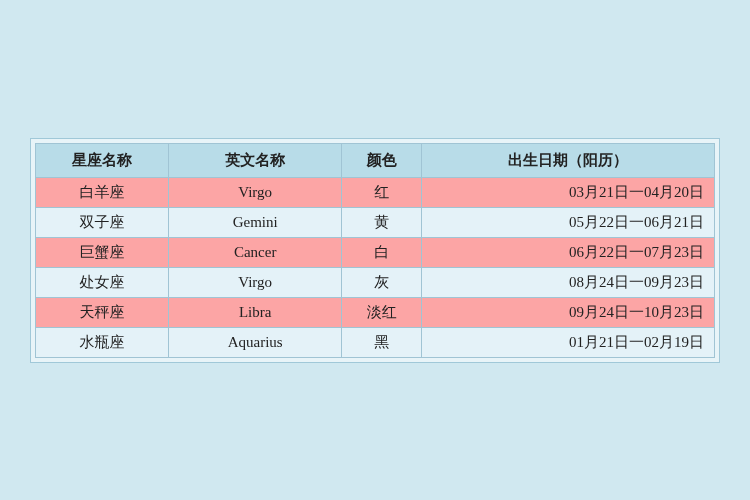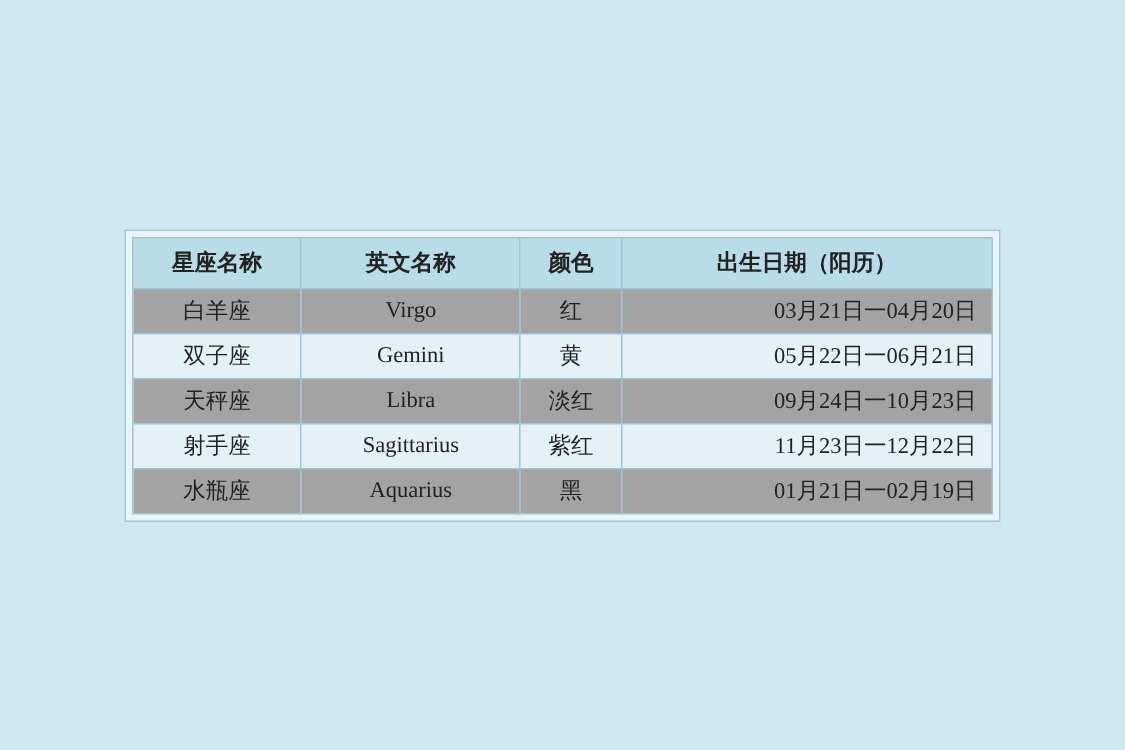--- a/index.html
+++ b/index.html
@@ -20,40 +20,40 @@
     }
 
     .table-container {
       background-color: #e8f4f8;
       border: 1px solid #a0c8d8;
       padding: 4px;
     }
 
     table {
       border-collapse: collapse;
-      width: 574px;
+      width: 680px;
       font-family: Liberation Serif, serif;
     }
 
     th, td {
       border: 1px solid #a0c4d4;
       padding: 5px 10px;
       text-align: center;
       color: #222;
     }
 
     thead tr th {
       background-color: #b8dce8;
       font-weight: bold;
       font-size: 15px;
       padding: 7px 10px;
     }
 
     tbody tr {
-      background-color: #a3a3a3;
+      background-color: #fca5a5;
     }
 
     tbody tr:nth-child(even) {
       background-color: #e4f2f8;
     }
 
     td:first-child {
       width: 100px;
     }
 
@@ -90,30 +90,36 @@
           <td>红</td>
           <td>03月21日一04月20日</td>
         </tr>
         <tr>
           <td>双子座</td>
           <td>Gemini</td>
           <td>黄</td>
           <td>05月22日一06月21日</td>
         </tr>
         <tr>
+          <td>巨蟹座</td>
+          <td>Cancer</td>
+          <td>白</td>
+          <td>06月22日一07月23日</td>
+        </tr>
+        <tr>
+          <td>处女座</td>
+          <td>Virgo</td>
+          <td>灰</td>
+          <td>08月24日一09月23日</td>
+        </tr>
+        <tr>
           <td>天秤座</td>
           <td>Libra</td>
           <td>淡红</td>
           <td>09月24日一10月23日</td>
-        </tr>
-        <tr>
-          <td>射手座</td>
-          <td>Sagittarius</td>
-          <td>紫红</td>
-          <td>11月23日一12月22日</td>
         </tr>
         <tr>
           <td>水瓶座</td>
           <td>Aquarius</td>
           <td>黑</td>
           <td>01月21日一02月19日</td>
         </tr>
       </tbody>
   </table>
 </div>

